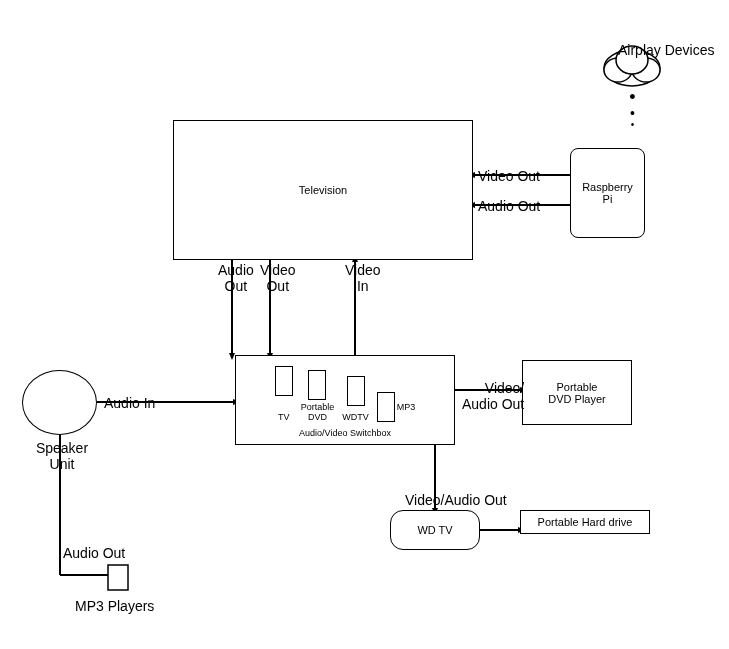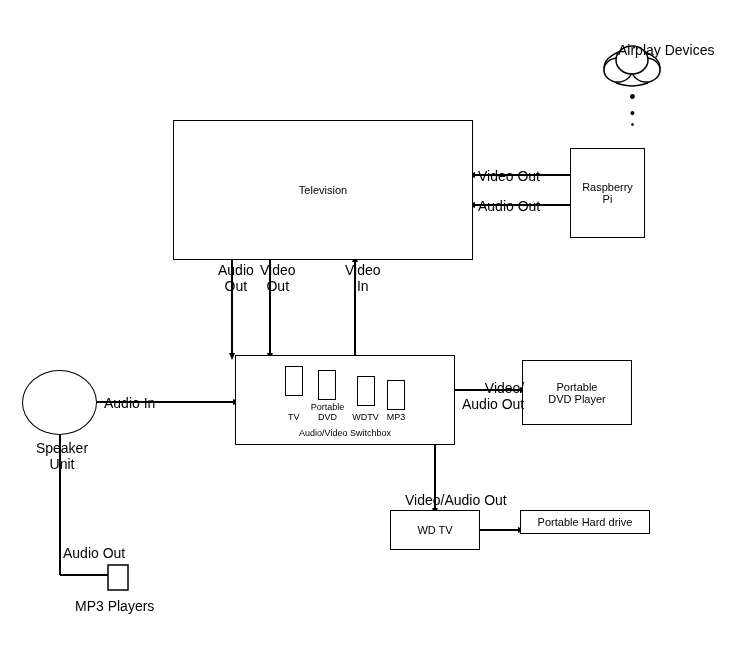--- a/index.html
+++ b/index.html
@@ -114,21 +114,21 @@
   <div class="label" style="left:618px; top:42px;">Airplay Devices</div>
 
   <div class="box" style="left:173px; top:120px; width:300px; height:140px;">
     <span>Television</span>
   </div>
 
   <div class="label" style="left:478px; top:168px;">Video Out</div>
 
   <div class="label" style="left:478px; top:198px;">Audio Out</div>
 
-  <div class="box" style="left:570px; top:148px; width:75px; height:90px;">
+  <div class="box" style="left:570px; top:148px; width:75px; height:90px;border-radius:8px;">
     <span>Raspberry<br>Pi</span>
   </div>
 
   <div class="label" style="left:218px; top:262px; text-align:center;">Audio<br>Out</div>
   <div class="label" style="left:260px; top:262px; text-align:center;">Video<br>Out</div>
   <div class="label" style="left:345px; top:262px; text-align:center;">Video<br>In</div>
 
   <div class="box" style="left:235px; top:355px; width:220px; height:90px; flex-direction:column; justify-content:flex-end; padding-bottom:4px;">
 
     <div style="display:flex; gap:8px; margin-bottom:6px; align-items:flex-end;">
@@ -137,40 +137,40 @@
         <span style="font-size:9px;">TV</span>
       </div>
       <div style="display:flex; flex-direction:column; align-items:center; gap:2px;">
         <div style="width:18px; height:30px; border:1.5px solid #000;"></div>
         <span style="font-size:9px; text-align:center;">Portable<br>DVD</span>
       </div>
       <div style="display:flex; flex-direction:column; align-items:center; gap:6px;">
         <div style="width:18px; height:30px; border:1.5px solid #000;"></div>
         <span style="font-size:9px;">WDTV</span>
       </div>
-      <div style="display:flex; flex-direction:column; align-items:center; gap:2px;">
+      <div style="display:flex; flex-direction:row; align-items:center; gap:2px;">
         <div style="width:18px; height:30px; border:1.5px solid #000;"></div>
         <span style="font-size:9px;">MP3</span>
       </div>
     </div>
     <span style="font-size:9px; margin-bottom:2px;">Audio/Video Switchbox</span>
   </div>
 
   <div class="oval" style="left:22px; top:370px; width:75px; height:65px;"></div>
   <div class="label" style="left:22px; top:440px; width:80px; text-align:center;">Speaker Unit</div>
 
   <div class="label" style="left:104px; top:395px;">Audio In</div>
 
   <div class="box" style="left:522px; top:360px; width:110px; height:65px;">
     <span>Portable<br>DVD Player</span>
   </div>
 
   <div class="label" style="left:462px; top:380px; text-align:right;">Video/<br>Audio Out</div>
 
-  <div class="box" style="left:390px; top:510px; width:90px; height:40px;">
+  <div class="box" style="left:390px; top:510px; width:90px; height:40px;border-radius:13px;">
     <span>WD TV</span>
   </div>
 
   <div class="label" style="left:405px; top:492px;">Video/Audio Out</div>
 
   <div class="box" style="left:520px; top:510px; width:130px; height:24px;">
     <span>Portable Hard drive</span>
   </div>
 
   <div class="label" style="left:63px; top:545px;">Audio Out</div>

